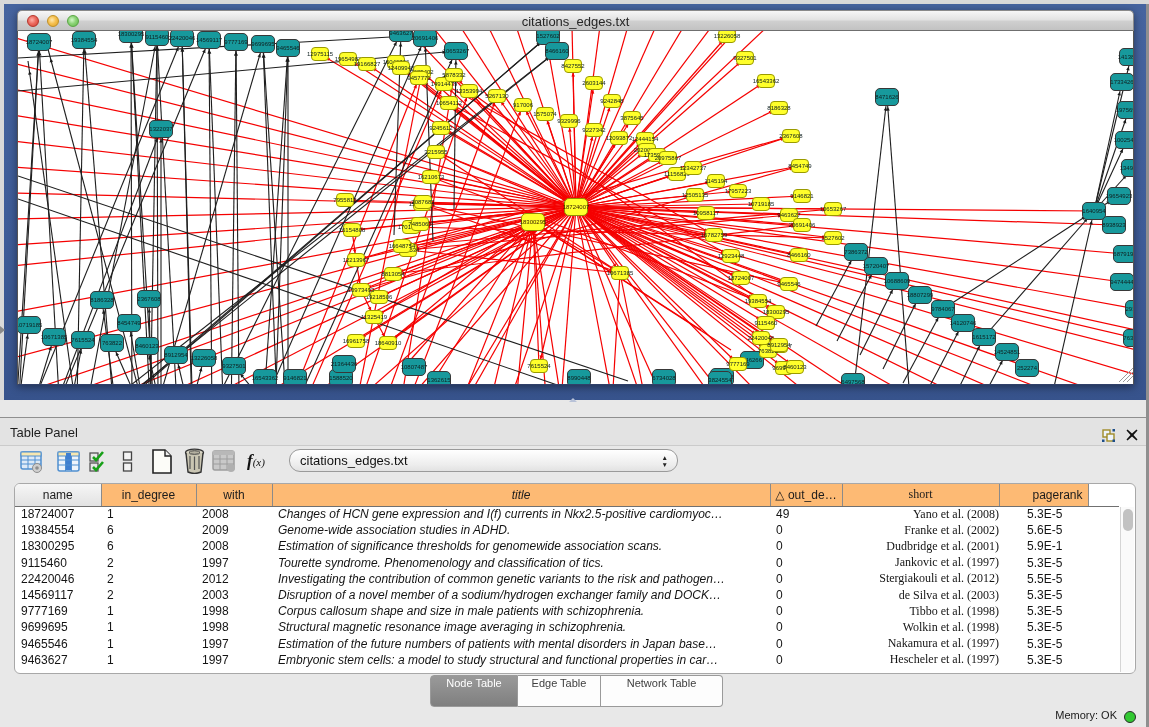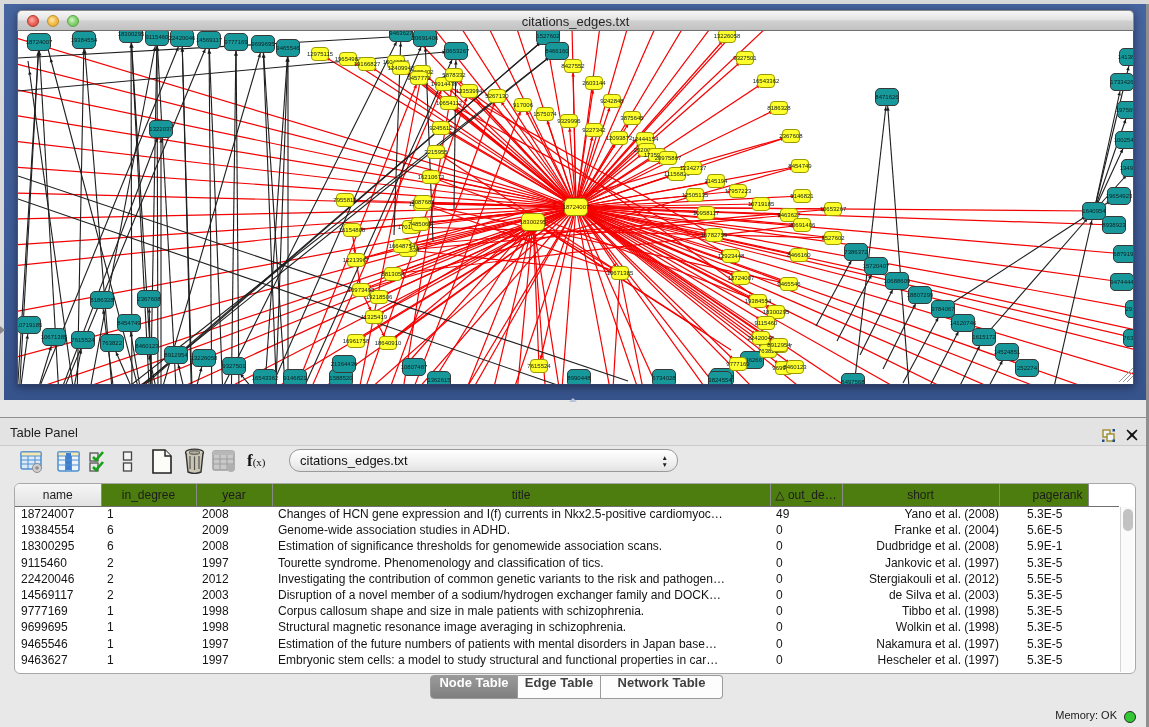--- a/index.html
+++ b/index.html
@@ -18,29 +18,29 @@
 #panel { position:absolute; left:0; top:400px; width:1149px; height:327px; background:#e8e8e8; }
 #phead { position:absolute; left:0; top:0; width:100%; height:29px; background:#e3e3e3; border-top:1px solid #8f8f8f; border-bottom:1px solid #cbcbcb;margin-top:17px; }
 #phead .t { position:absolute; left:10px; top:7px; font-size:13px; color:#1e1e1e; }
 #toolbar { position:absolute; left:0; top:29px; width:100%; height:54px; }
 #combo { position:absolute; left:289px; top:20px; width:389px; height:23px; background:linear-gradient(180deg,#ffffff,#ededed 70%,#e2e2e2);
   border:1px solid #9a9a9a; border-radius:11px; font-size:13px; color:#111; line-height:21px; padding-left:10px; }
 #combo .arr { position:absolute; right:9px; top:3.5px; font-size:6.5px; color:#222; line-height:7px; letter-spacing:0; }
 #tablebox { position:absolute; left:14px; top:83px; width:1122px; height:191px; background:#fff;
   border:1px solid #a8a8a8; border-radius:6px; overflow:hidden; }
 table { border-collapse:collapse; table-layout:fixed; width:1104px; font-size:12px; color:#141414; }
-th { height:22px; font-weight:normal; background:#4d7c0f; border-bottom:1.5px solid #707070; border-right:1px solid #8a8a8a; font-size:12px; color:#1c1c1c; overflow:hidden; white-space:nowrap; }
+th { height:22px; font-weight:normal; background:#fdba74; border-bottom:1.5px solid #707070; border-right:1px solid #8a8a8a; font-size:12px; color:#1c1c1c; overflow:hidden; white-space:nowrap; }
 th.c1 { background:linear-gradient(180deg,#f6f6f6,#e2e2e2); }
 td { height:16.2px; padding:0 0 0 6px; overflow:hidden; white-space:nowrap; }
-.c1 { width:86px; } .c2 { width:95px; } .c3 { width:76px; } .c4 { width:498px; }
-.c5 { width:72px; } .c6 { width:157px; } .c7 { width:89px;padding-left:28px; } .c8 { width:31px; }
+.c1 { width:86px; } .c2 { width:95px; } .c3 { width:76px; } .c4 { width:498px;font-style:italic; }
+.c5 { width:72px; } .c6 { width:157px;font-family:Liberation Serif, serif; } .c7 { width:89px;padding-left:28px; } .c8 { width:31px; }
 td.c6 { text-align:right; padding:0; }
 #scrollv { position:absolute; right:1px; top:23px; bottom:1px; width:14px; background:#fafafa; border-left:1px solid #d5d5d5; }
 #scrollv .thumb { position:absolute; left:2px; top:2px; width:10px; height:22px; background:#c2c2c2; border-radius:5px; }
-#tabs { position:absolute; left:430px; top:275px; height:24px; display:flex; font-size:13px;font-weight:bold; }
+#tabs { position:absolute; left:430px; top:275px; height:32px; display:flex; font-size:11px; }
 #tabs .tab { border:1px solid #9a9a9a; border-left:none; background:#fdfdfd; color:#404040; line-height:14px; text-align:center; }
 #tabs .tab.first { border-left:1px solid #9a9a9a; border-radius:4px 0 0 4px; }
 #tabs .tab.last { border-radius:0 4px 4px 0; }
 #tabs .tab.sel { background:linear-gradient(180deg,#9a9a9a,#7f7f7f); color:#fff; }
 #memory { position:absolute; right:32px; bottom:6px; font-size:11px; color:#1a1a1a; }
 #memled { position:absolute; right:13px; bottom:4px; width:12px; height:12px; border-radius:50%; background:#32c832; border:1.5px solid #2b2b2b; }
 .icon { position:absolute; top:11px; }
 </style></head>
 <body>
 <div id="app">
@@ -838,30 +838,30 @@
         <path d="M4 5 l2 19 q6.5 3 13 0 l2 -19" fill="#c9c5b2" stroke="#333" stroke-width="1.4"></path>
         <path d="M8 8 v13 M12.5 8.5 v13.5 M17 8 v13" stroke="#555" stroke-width="1.2"></path>
         <ellipse cx="12.5" cy="4.5" rx="5.5" ry="1.8" fill="#b4b0a0" stroke="#444"></ellipse>
       </svg>
       <svg class="icon" style="left:212px;top:21px;width:24px;height:23px" viewBox="0 0 24 23">
         <rect x="1" y="1" width="21" height="19" rx="2" fill="#c9c9c9" stroke="#9d9d9d" stroke-width="1.5"></rect>
         <rect x="1" y="1" width="21" height="4" fill="#b8b8b8"></rect>
         <path d="M1 9 h21 M1 14 h21 M8 5 v15 M15 5 v15" stroke="#9d9d9d" stroke-width="1"></path>
         <circle cx="19" cy="18" r="4" fill="#b0b0b0"></circle>
       </svg>
-      <div class="icon" style="left:247px;top:22px;font-size:17px;color:#111;font-family:'Liberation Serif',serif;text-align:center;"><b>f</b><span style="font-size:11px">(x)</span></div>
+      <div class="icon" style="left:247px;top:22px;font-size:17px;color:#111;font-style:italic;font-family:'Liberation Serif',serif;text-align:center;"><b>f</b><span style="font-size:11px">(x)</span></div>
       <div id="combo">citations_edges.txt<div class="arr">▲<br>▼</div></div>
     </div>
     <div id="tablebox">
       <table>
         <tbody>
             <tr>
               <th class="c1">name</th>
               <th class="c2">in_degree</th>
-              <th class="c3">year</th>
+              <th class="c3">with</th>
               <th class="c4">title</th>
               <th class="c5">△ out_de…</th>
               <th class="c6">short</th>
               <th class="c7">pagerank</th>
               <th class="c8" style="background:#fff;border-right:none"></th>
             </tr>
 <tr>
               <td class="c1">18724007</td>
               <td class="c2">1</td>
               <td class="c3">2008</td>
@@ -870,31 +870,31 @@
               <td class="c6">Yano et al. (2008)</td>
               <td class="c7">5.3E-5</td>
               <td class="c8"></td>
             </tr>
 <tr>
               <td class="c1">19384554</td>
               <td class="c2">6</td>
               <td class="c3">2009</td>
               <td class="c4">Genome-wide association studies in ADHD.</td>
               <td class="c5">0</td>
-              <td class="c6">Franke et al. (2004)</td>
+              <td class="c6">Franke et al. (2002)</td>
               <td class="c7">5.6E-5</td>
               <td class="c8"></td>
             </tr>
 <tr>
               <td class="c1">18300295</td>
               <td class="c2">6</td>
               <td class="c3">2008</td>
               <td class="c4">Estimation of significance thresholds for genomewide association scans.</td>
               <td class="c5">0</td>
-              <td class="c6">Dudbridge et al. (2008)</td>
+              <td class="c6">Dudbridge et al. (2001)</td>
               <td class="c7">5.9E-1</td>
               <td class="c8"></td>
             </tr>
 <tr>
               <td class="c1">9115460</td>
               <td class="c2">2</td>
               <td class="c3">1997</td>
               <td class="c4">Tourette syndrome. Phenomenology and classification of tics.</td>
               <td class="c5">0</td>
               <td class="c6">Jankovic et al. (1997)</td>

